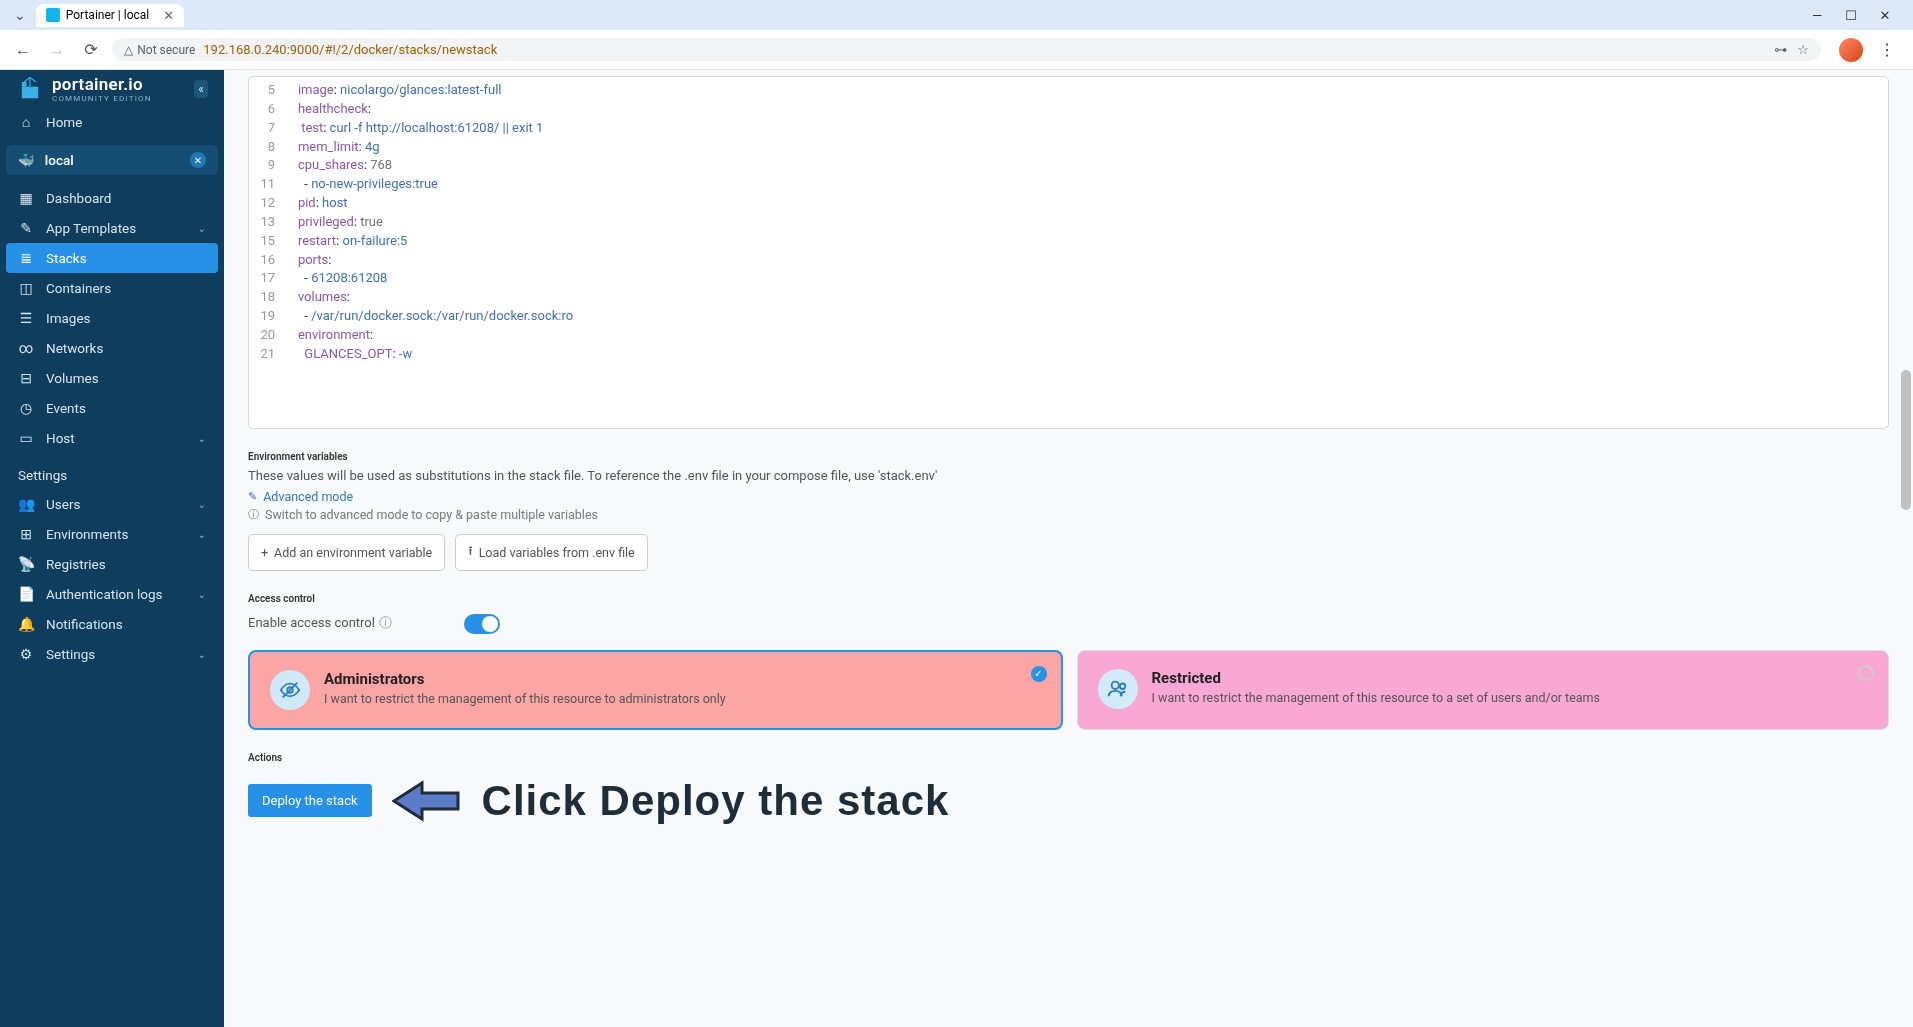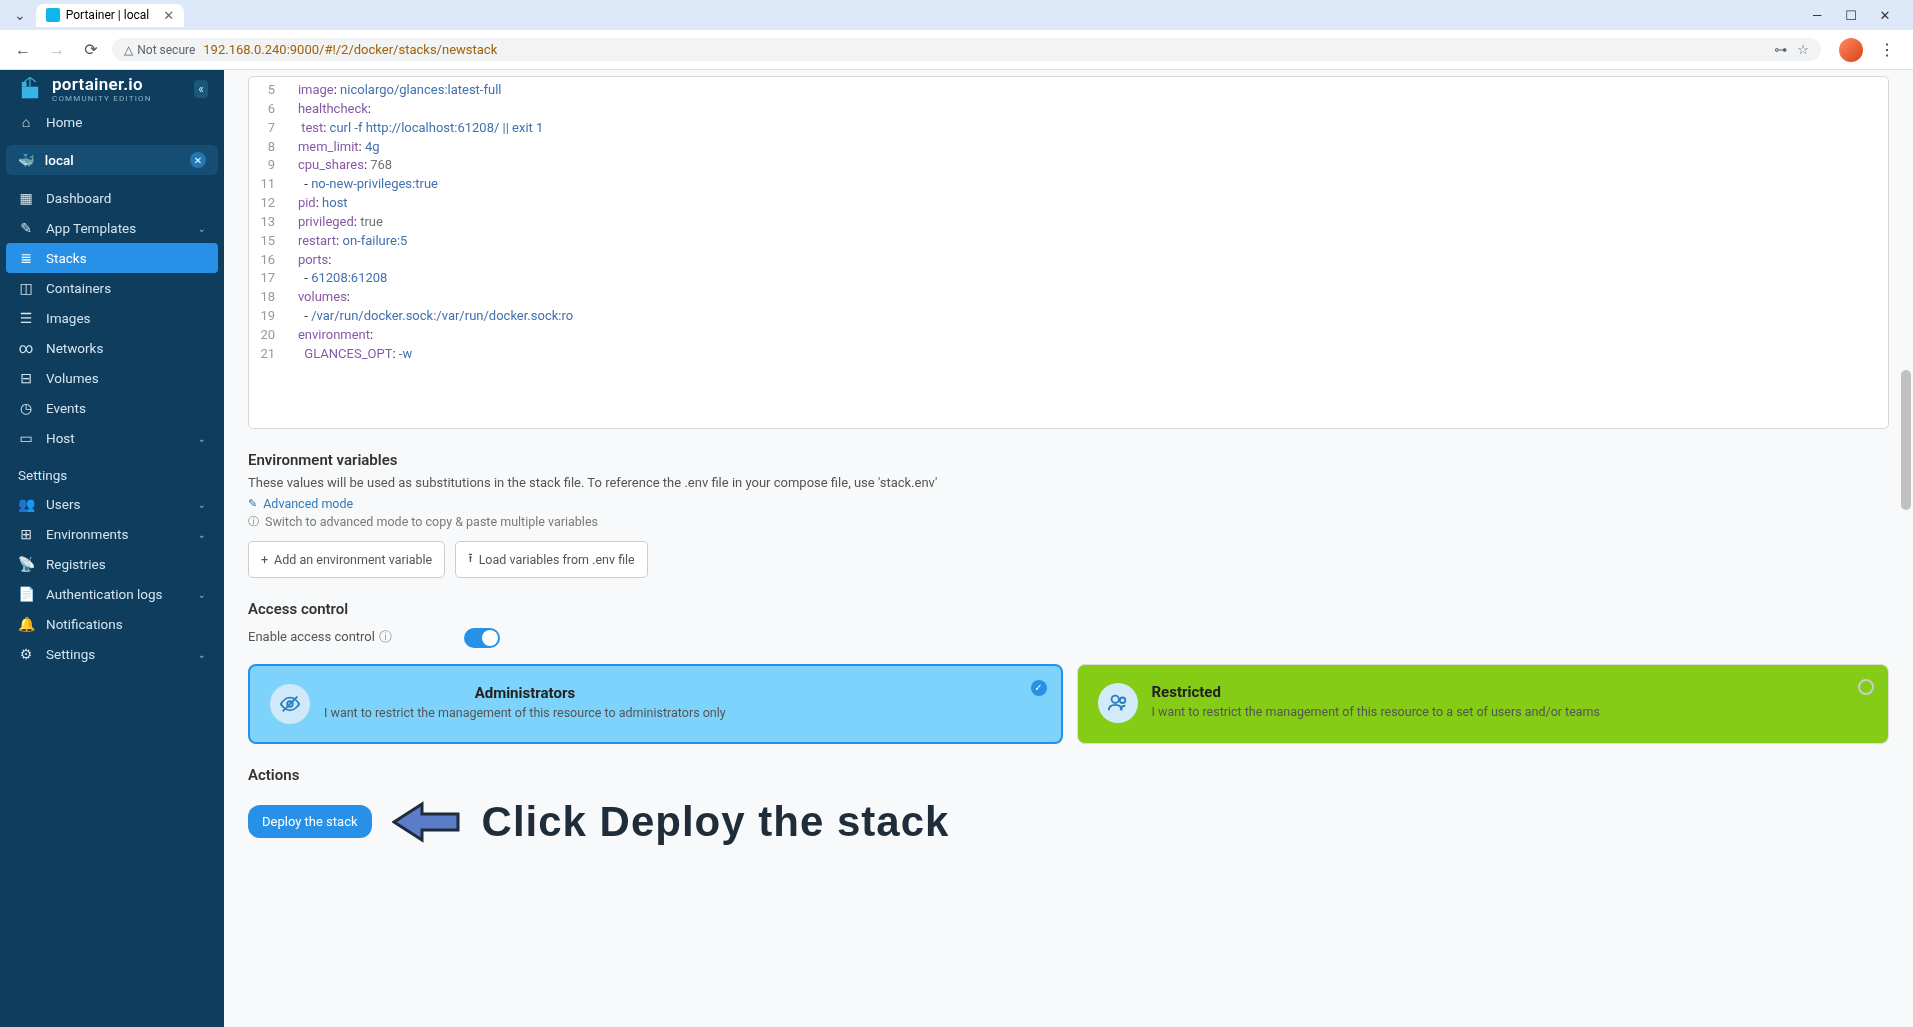--- a/index.html
+++ b/index.html
@@ -49,45 +49,45 @@
     .code-line { display: flex; }
     .ln { width: 36px; text-align: right; color: #999; padding-right: 10px; user-select: none; }
     .code { white-space: pre; color: #333; }
     .tok-key { color: #8959a8; margin-top: 16px; }
     .tok-str { color: #4271ae; }
     .tok-num { color: #737373; }
     .tok-punc { color: #333; }
     .editor-spacer { height: 60px; }
 
     
-    .section-title { font-size: 15px; font-weight: 600; color: #333; margin-top: 22px; }
+    .section-title { font-size: 10px; font-weight: 600; color: #333; margin-top: 22px; }
     .section-desc { font-size: 13px; color: #555; margin-top: 6px; }
     .link-small { font-size: 12.5px; color: #337ab7; display: flex; align-items: center; gap: 6px; margin-top: 6px; cursor: pointer; }
     .hint-small { font-size: 12.5px; color: #7a7a7a; display: flex; align-items: center; gap: 6px; margin-top: 3px; }
     .btn-row { display: flex; gap: 10px; margin-top: 12px; }
     .btn-outline { background: #fff; border: 1px solid #ccc; border-radius: 5px; padding: 7px 12px; font-size: 12.5px; color: #555; cursor: pointer; display: flex; align-items: center; gap: 6px; }
 
     .toggle-row { display: flex; align-items: flex-start; margin-top: 10px; gap: 16px; }
     .toggle-label { font-size: 13px; color: #555; display: flex; align-items: center; gap: 4px; width: 200px; }
     .toggle { width: 36px; height: 20px; background: #2691e7; border-radius: 10px; position: relative; cursor: pointer; }
     .toggle .knob { position: absolute; right: 2px; top: 2px; width: 16px; height: 16px; background: #fff; border-radius: 50%; }
 
     .card-row { display: flex; gap: 14px; margin-top: 16px; }
-    .access-card { flex: 1; border: 1px solid #ddd; border-radius: 8px; padding: 18px 20px; display: flex; gap: 14px; position: relative; background: #84cc16; cursor: pointer; }
-    .access-card.selected { border: 2px solid #2691e7; background: #7dd3fc; text-align: center; }
+    .access-card { flex: 1; border: 1px solid #ddd; border-radius: 8px; padding: 18px 20px; display: flex; gap: 14px; position: relative; background: #f9a8d4; cursor: pointer; }
+    .access-card.selected { border: 2px solid #2691e7; background: #fca5a5; }
     .access-card .card-icon { width: 40px; height: 40px; border-radius: 50%; background: #d3eafa; display: flex; align-items: center; justify-content: center; color: #2a7fbc; font-size: 20px; }
     .access-card.selected .card-icon { background: #cfe9f8; }
     .access-card h4 { font-size: 15px; font-weight: 700; color: #222; }
     .access-card p { font-size: 12.5px; color: #555; margin-top: 3px; }
     .radio-mark { position: absolute; top: 14px; right: 14px; width: 16px; height: 16px; border-radius: 50%; }
     .radio-mark.checked { background: #2691e7; color: #fff; display: flex; align-items: center; justify-content: center; font-size: 10px; }
     .radio-mark.unchecked { border: 2px solid #ccc; }
 
     .actions-row { display: flex; align-items: center; gap: 20px; margin-top: 14px; }
-    .btn-primary { background: #2691e7; color: #fff; border: none; border-radius: 12px; padding: 9px 14px; font-size: 13px; cursor: pointer; }
+    .btn-primary { background: #2691e7; color: #fff; border: none; border-radius: 3px; padding: 9px 14px; font-size: 13px; cursor: pointer; }
 
     .annotation-arrow { display: flex; align-items: center; }
     .arrow-svg { width: 70px; height: 48px; }
     .annotation-text { font-family: "Arial Black", Arial, sans-serif; font-size: 42px; font-weight: 900; color: #1f2c3a; letter-spacing: 1px; }
     .small-ic { font-size: 11px; }
   </style>
 </head>
 <body>
 
 <div class="browser-chrome">

